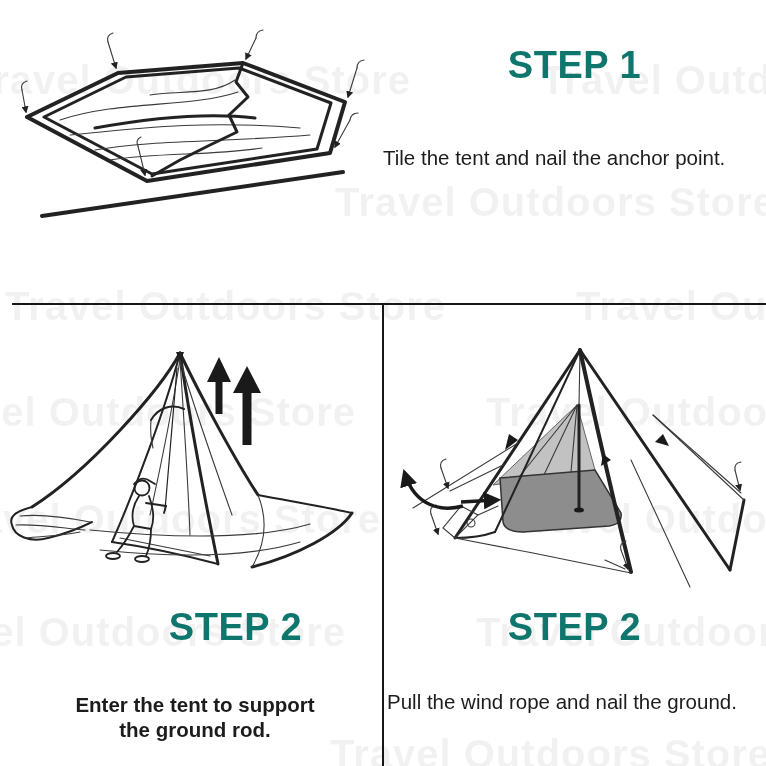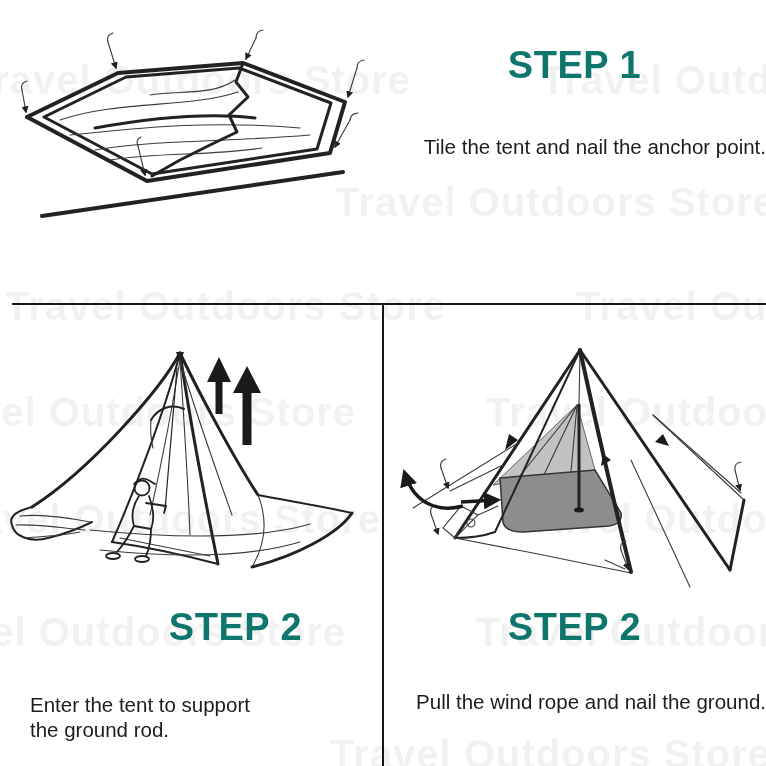--- a/index.html
+++ b/index.html
@@ -15,24 +15,24 @@
   
   .divider-h{position:absolute;left:12px;right:0;top:303px;height:2px;background:#161616;}
   .divider-v{position:absolute;left:382px;top:304px;bottom:0;width:2px;background:#161616;}
   
   .step-title{position:absolute;width:383px;text-align:center;font-size:38px;
               font-weight:800;letter-spacing:.5px;color:#0f766e;margin:0;}
   .s1-title{left:383px;top:44px;}
   .s2-title{left:0px;top:606px;padding-left:44px;}
   .s3-title{left:383px;top:606px;}
   .step-line{position:absolute;font-size:20.5px;color:#1c1c1c;margin:0;}
-  .s1-line1{left:383px;top:135px;width:383px;text-align:right;}
+  .s1-line1{left:383px;top:146px;width:383px;text-align:left;}
   .s1-line2{left:383px;top:167px;width:383px;text-align:center;}
-  .s2-lines{left:30px;top:692px;width:330px;text-align:left;line-height:25px;}
-  .s3-line1{left:387px;top:690px;width:379px;text-align:right;}
+  .s2-lines{left:30px;top:692px;width:330px;text-align:center;line-height:25px;font-weight:bold;}
+  .s3-line1{left:387px;top:690px;width:379px;text-align:left;}
   
   .fig{position:absolute;}
   .fig1{left:0;top:0;}
   .fig2{left:0;top:310px;}
   .fig3{left:383px;top:310px;}
   svg .ln{stroke:#222;fill:none;stroke-linecap:round;stroke-linejoin:round;}
   svg .w1{stroke-width:1.2;} svg .w2{stroke-width:2;} svg .w3{stroke-width:3;}
   svg .w4{stroke-width:4;}
   svg .thin{stroke:#3a3a3a;stroke-width:1.1;fill:none;stroke-linecap:round;}
   svg .fill{fill:#1a1a1a;stroke:none;}

